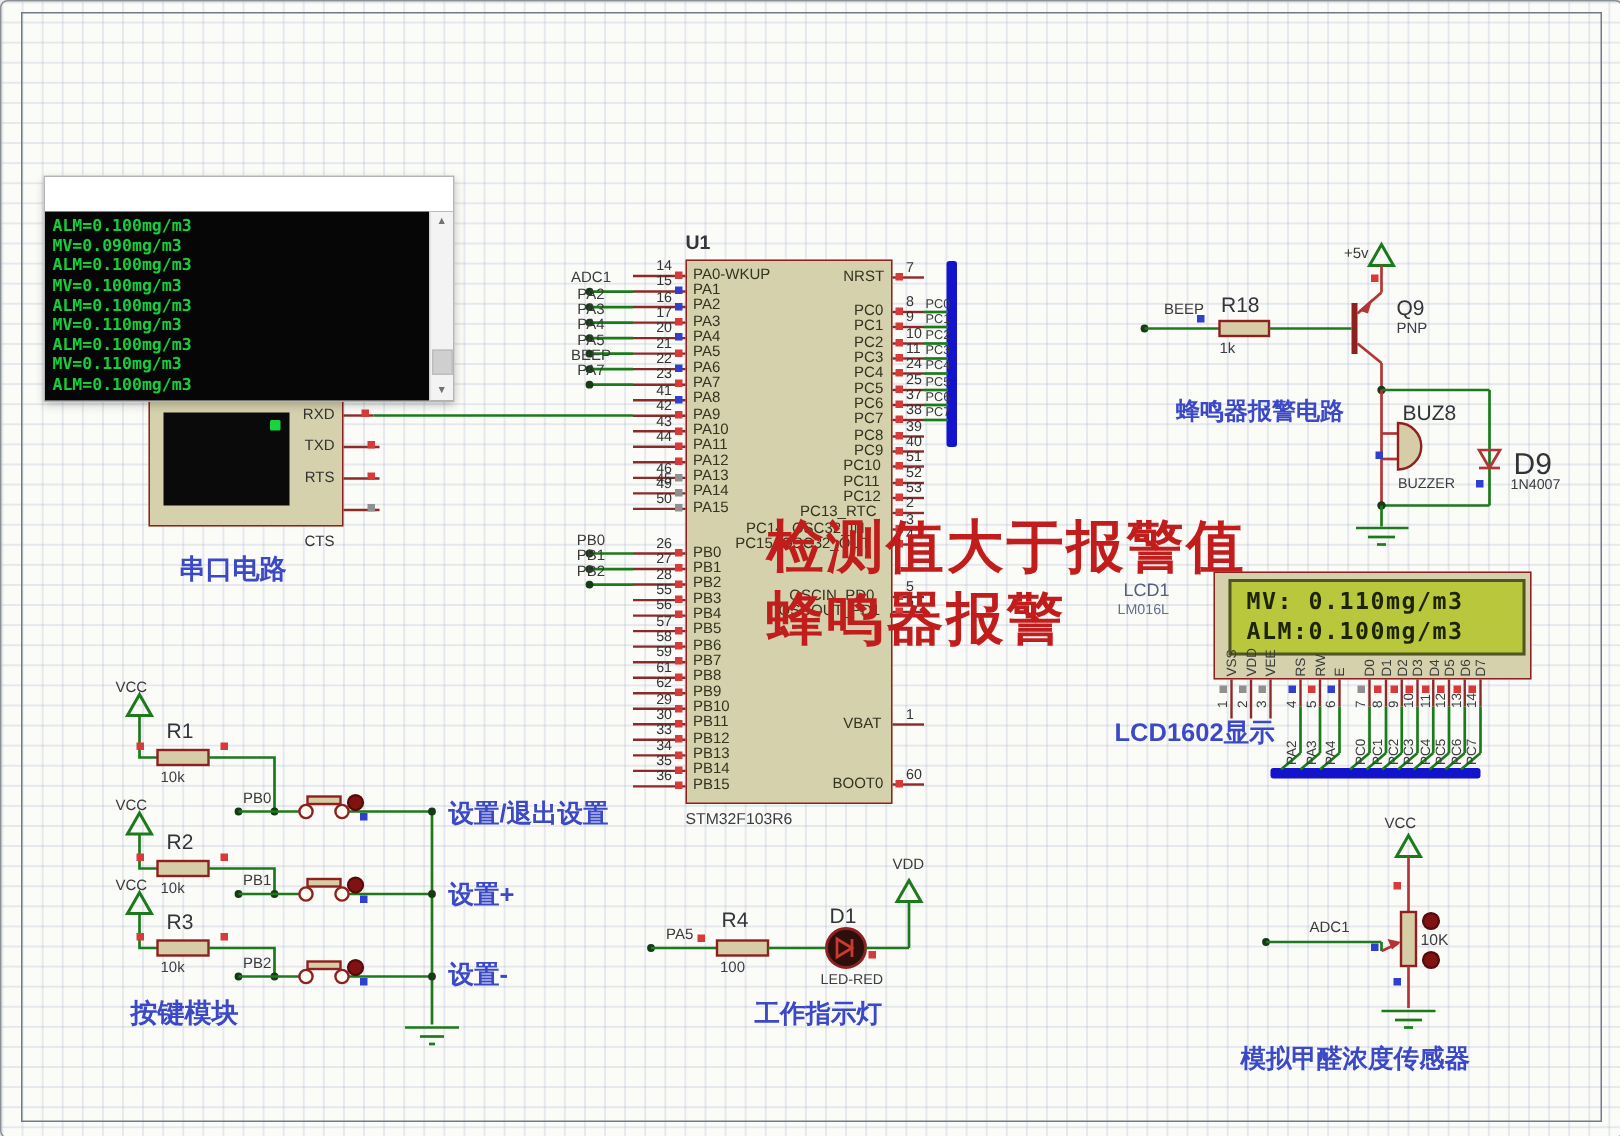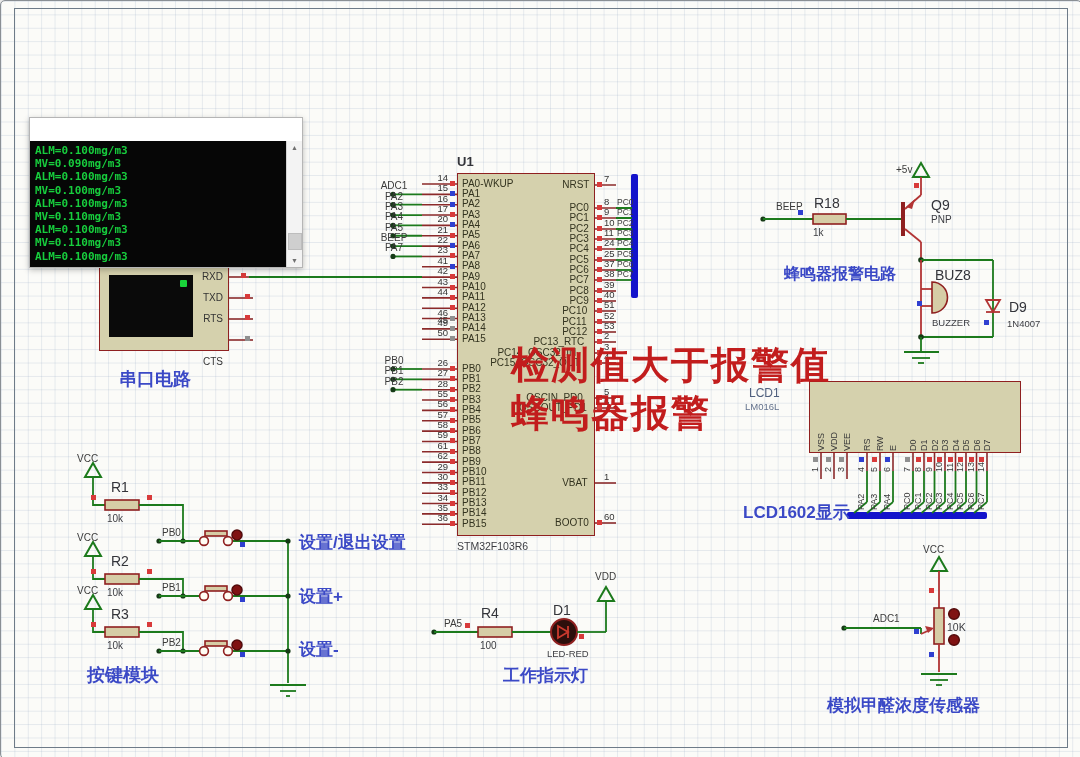--- a/index.html
+++ b/index.html
@@ -356,27 +356,31 @@
 
   <div class="net" style="left:775px;top:200px;">BEEP</div>
   <div class="ref" style="left:813px;top:194px;font-size:14px;">R18</div>
   <div class="val" style="left:812px;top:226px;">1k</div>
   <div class="pwrlbl" style="left:895px;top:163px;">+5v</div>
   <div class="ref" style="left:930px;top:196px;font-size:14px;">Q9</div>
   <div class="val" style="left:930px;top:213px;">PNP</div>
   <div class="cnlabel" style="left:783px;top:263px;font-size:16px;">蜂鸣器报警电路</div>
   <div class="ref" style="left:934px;top:266px;font-size:14px;">BUZ8</div>
   <div class="val" style="left:931px;top:316px;font-size:9.5px;">BUZZER</div>
-  <div class="ref" style="left:1008px;top:298px;font-size:14px;text-align:right;">D9</div>
+  <div class="ref" style="left:1008px;top:298px;font-size:20px;text-align:right;">D9</div>
   <div class="val" style="left:1006px;top:317px;font-size:9.5px;">1N4007</div>
 
   <div class="ref" style="left:748px;top:385px;font-size:12px;color:#50607e;">LCD1</div>
   <div class="val" style="left:744px;top:400px;font-size:9.5px;color:#62718c;">LM016L</div>
   <div class="body-box" style="left:808px;top:380px;width:212px;height:72px;"></div>
-  <div class="cnlabel" style="left:742px;top:500px;">LCD1602显示</div>
+  <div class="lcd-screen">
+    <div class="lcd-line" style="top:4px;">MV: 0.110mg/m3</div>
+    <div class="lcd-line" style="top:24px;">ALM:0.100mg/m3</div>
+  </div>
+  <div class="cnlabel" style="left:742px;top:476px;">LCD1602显示</div>
 
   <div class="pwrlbl" style="left:76px;top:452px;">VCC</div>
   <div class="pwrlbl" style="left:76px;top:531px;">VCC</div>
   <div class="pwrlbl" style="left:76px;top:584px;">VCC</div>
   <div class="ref" style="left:110px;top:478px;font-size:14px;">R1</div>
   <div class="val" style="left:106px;top:512px;">10k</div>
   <div class="ref" style="left:110px;top:552px;font-size:14px;">R2</div>
   <div class="val" style="left:106px;top:586px;">10k</div>
   <div class="ref" style="left:110px;top:605px;font-size:14px;">R3</div>
   <div class="val" style="left:106px;top:639px;">10k</div>

